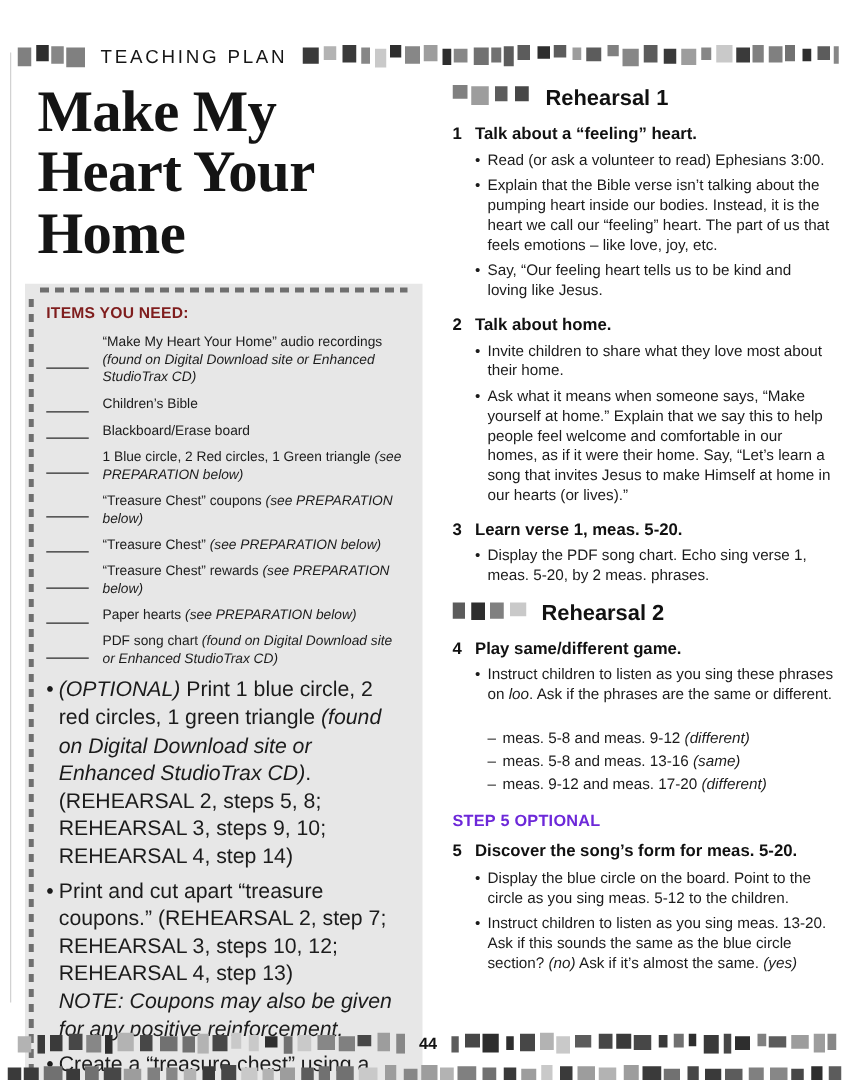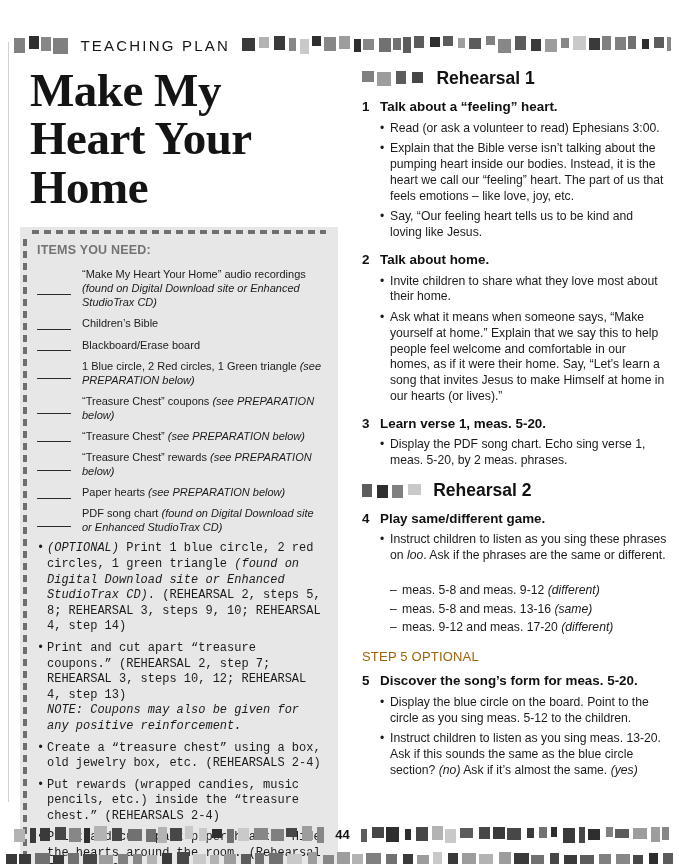--- a/index.html
+++ b/index.html
@@ -19,45 +19,45 @@
   .right-col { flex: 1; min-width: 0; padding-top: 4px; }
 
   .title { font-family: "Liberation Serif", serif; font-weight: 700; font-size: 47px; line-height: 1.03; letter-spacing: -0.5px; color: #141414; margin: 2px 0 16px 0; }
   .title .title-line { display: block; }
 
   .items-box { position: relative; background: #e7e7e7; margin-left: -10px; padding: 16px 12px 14px 17px; }
   .items-box::before { content: ""; position: absolute; top: 3px; left: 12px; right: 12px; height: 4px;
     background: repeating-linear-gradient(90deg, #6f6f6f 0 7px, rgba(0,0,0,0) 7px 12px); }
   .items-box::after { content: ""; position: absolute; left: 3px; top: 12px; bottom: 12px; width: 4px;
     background: repeating-linear-gradient(180deg, #6f6f6f 0 7px, rgba(0,0,0,0) 7px 12px); }
-  .box-heading { font-weight: 700; font-size: 12.5px; letter-spacing: .2px; margin-bottom: 10px; color: #737373; }
+  .box-heading { font-weight: 700; font-size: 12.5px; letter-spacing: .2px; margin-bottom: 10px; color: #7f1d1d; }
   .box-heading.prep { margin-top: 14px; margin-bottom: 8px; }
   .item-row { display: flex; margin-bottom: 7px; font-size: 11px; line-height: 1.28; align-items: center; }
   .blank { flex: none; width: 34px; height: 13px; border-bottom: 1.2px solid #2b2b2b; margin-right: 11px; }
   .item-text { flex: 1; }
   .prep-list { list-style: none; }
-  .prep-item { position: relative; padding-left: 10px; font-size: 12px; line-height: 1.3; margin-bottom: 6px; font-family: Liberation Mono, monospace; }
+  .prep-item { position: relative; padding-left: 10px; font-size: 17px; line-height: 1.3; margin-bottom: 6px; }
   .prep-item::before { content: "\2022"; position: absolute; left: 0; top: 0; }
 
-  .rehearsal-heading { display: flex; align-items: center; margin: 8px 0 10px 0; }
+  .rehearsal-heading { display: flex; margin: 8px 0 10px 0; }
   .right-col > .rehearsal-heading:first-child { margin-top: 0; }
   .rh-strip { height: 16px; margin-right: 9px; }
   .rh-label { font-size: 17.5px; font-weight: 700; color: #111; }
 
   .step { margin-bottom: 11px; }
   .step-head { display: flex; font-weight: 700; font-size: 13.4px; line-height: 1.25; margin-bottom: 5px; color: #111; }
   .step-num { flex: none; width: 18px; }
   .step-title { flex: 1; }
   .step-bullets { list-style: none; padding-left: 18px; }
   .step-bullets > li { position: relative; padding-left: 10px; font-size: 12.2px; line-height: 1.29; margin-bottom: 5px; }
   .step-bullets > li::before { content: "\2022"; position: absolute; left: 0; }
   .sub-list { margin-top: 19px; }
   .sub-item { position: relative; padding-left: 12px; margin-bottom: 3px; }
   .sub-item::before { content: "\2013"; position: absolute; left: 0; }
-  .note-line { font-size: 13px; margin: 13px 0 9px; color: #a16207; letter-spacing: .2px; }
+  .note-line { font-size: 13px; margin: 13px 0 9px; color: #6d28d9; letter-spacing: .2px; font-weight: bold; }
 
   .footer-row { position: absolute; left: 14px; right: 8px; bottom: 21px; height: 17px; display: flex; align-items: center; }
   .footer-row .strip { height: 17px; }
   .page-num { flex: none; padding: 0 11px; font-weight: 700; font-size: 13px; color: #141414; }
   .bottom-strip { position: absolute; left: 6px; right: 6px; bottom: 0; height: 12px; }
 </style>
 </head>
 <body>
 
 <div class="page">

